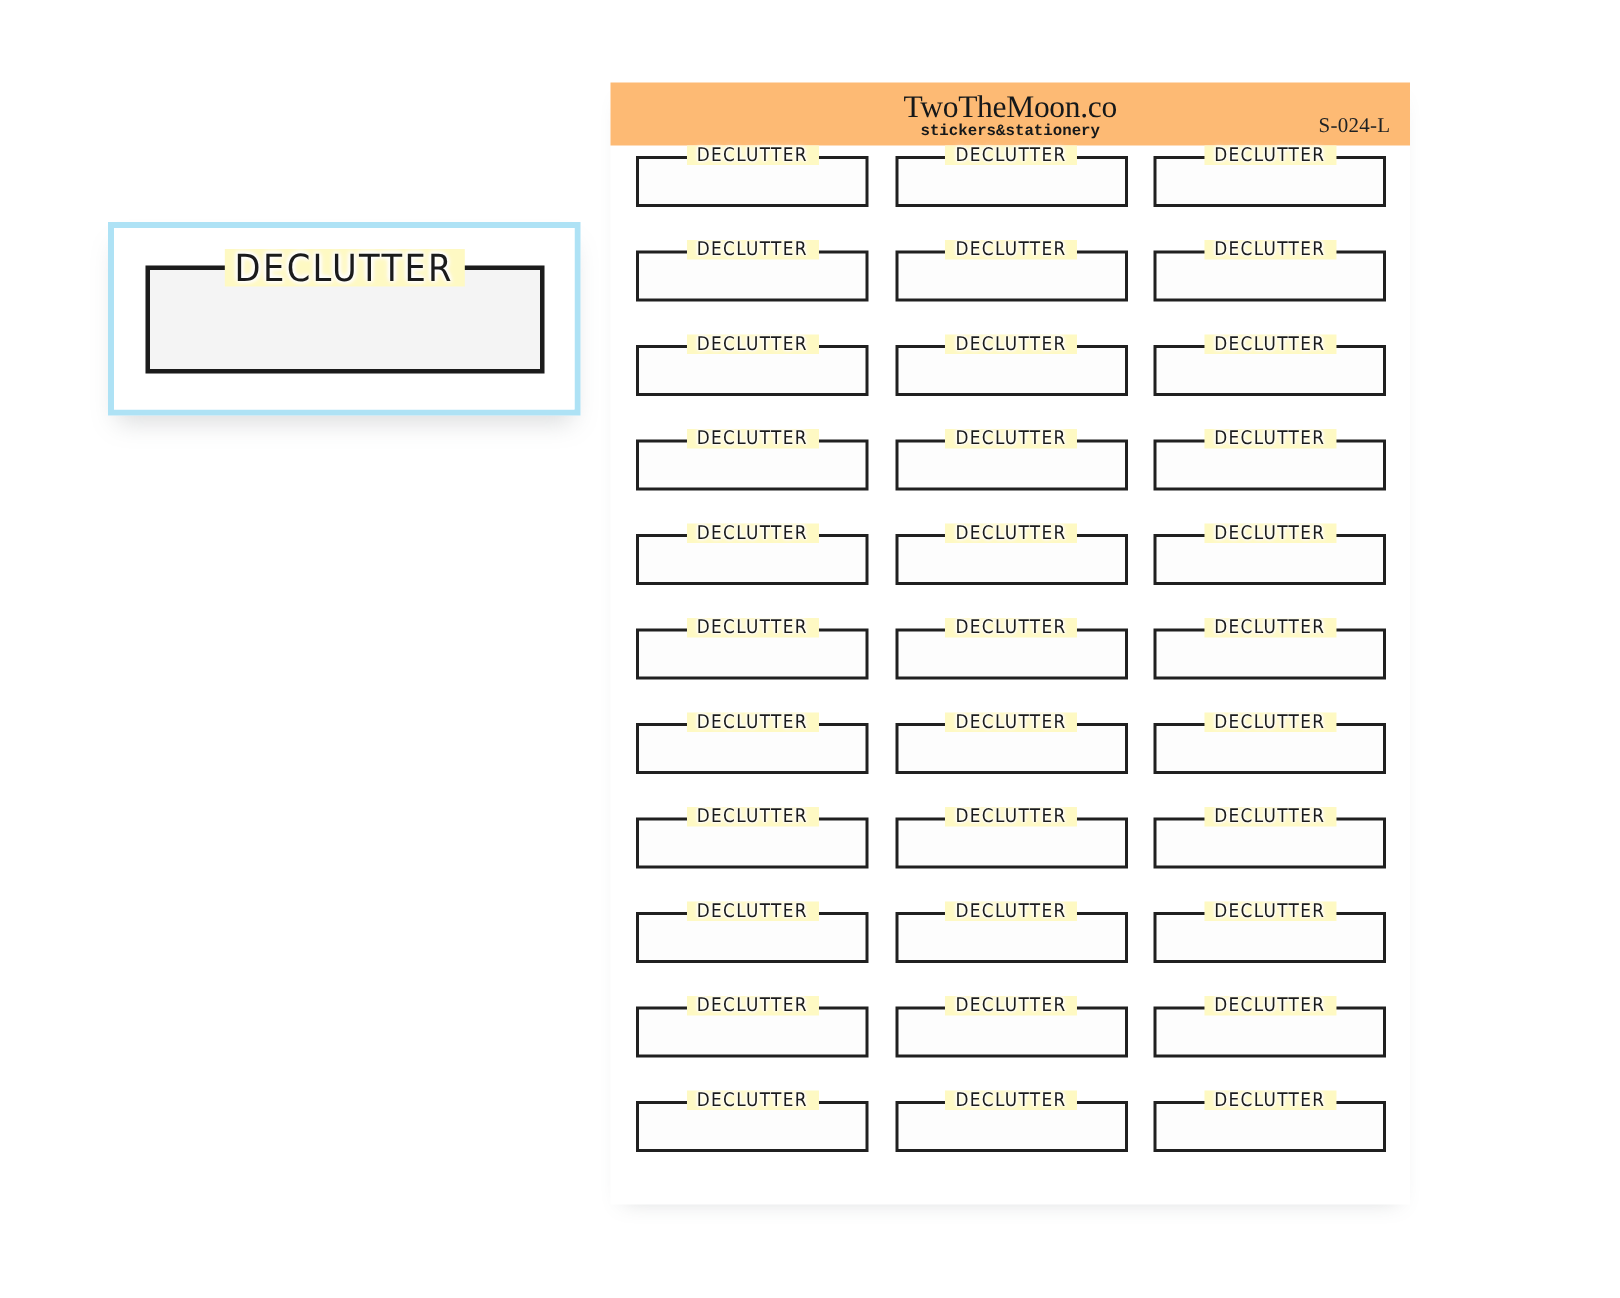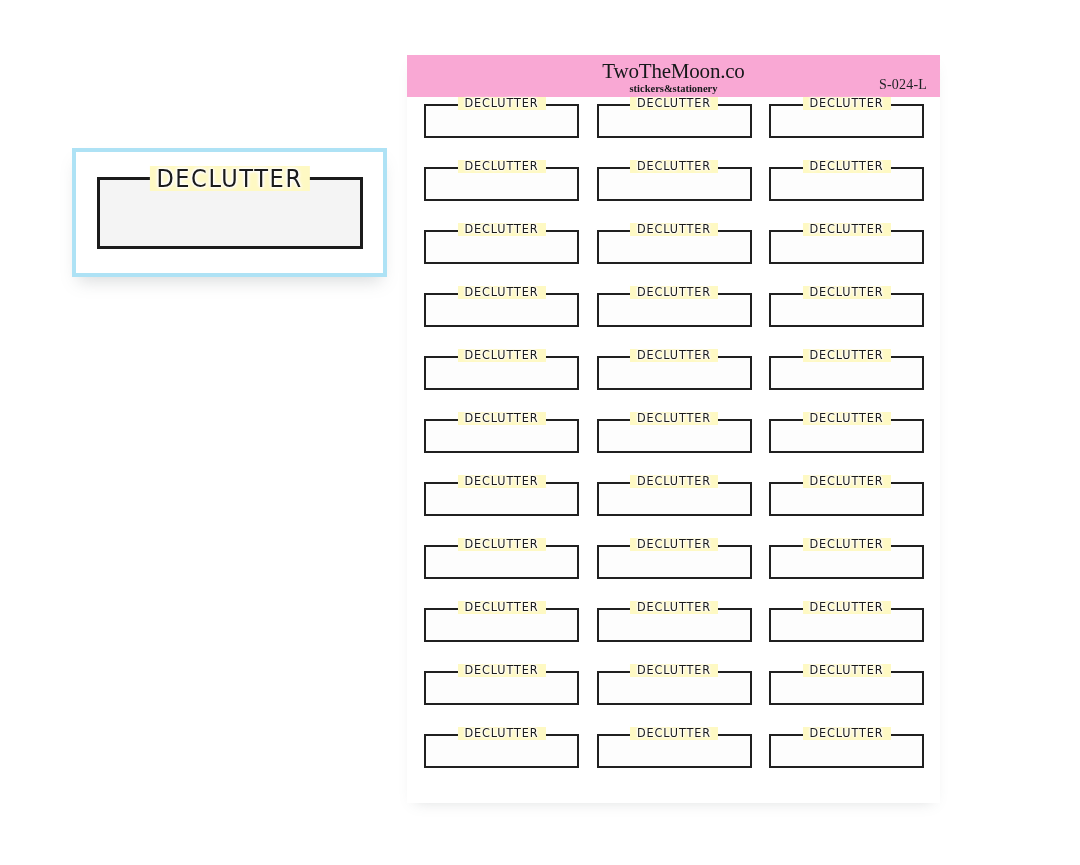--- a/index.html
+++ b/index.html
@@ -94,38 +94,38 @@
     width: 533px;
     height: 748px;
     background: #ffffff;
     box-shadow: 0 6px 14px -8px rgba(120,125,130,0.30);
   }
   #sheet-header {
     position: absolute;
     left: 0; top: 0;
     width: 100%;
     height: 42px;
-    background: #f9a8d4;
+    background: #fdba74;
   }
   #brand-block {
     position: absolute;
     left: 0;
     top: 5px;
     width: 100%;
     text-align: center;
   }
   #brand-name {
     font-family: "Liberation Serif", "DejaVu Serif", serif;
     font-size: 21px;
     color: #15181a;
     line-height: 1.05;
     letter-spacing: -0.2px;
   }
   #brand-tagline {
-    font-family: Liberation Serif, serif;
+    font-family: Liberation Mono, monospace;
     font-weight: bold;
     font-size: 10.5px;
     color: #15181a;
     line-height: 1.1;
     margin-top: 1px;
   }
   #product-code {
     position: absolute;
     right: 13px;
     bottom: 4px;

